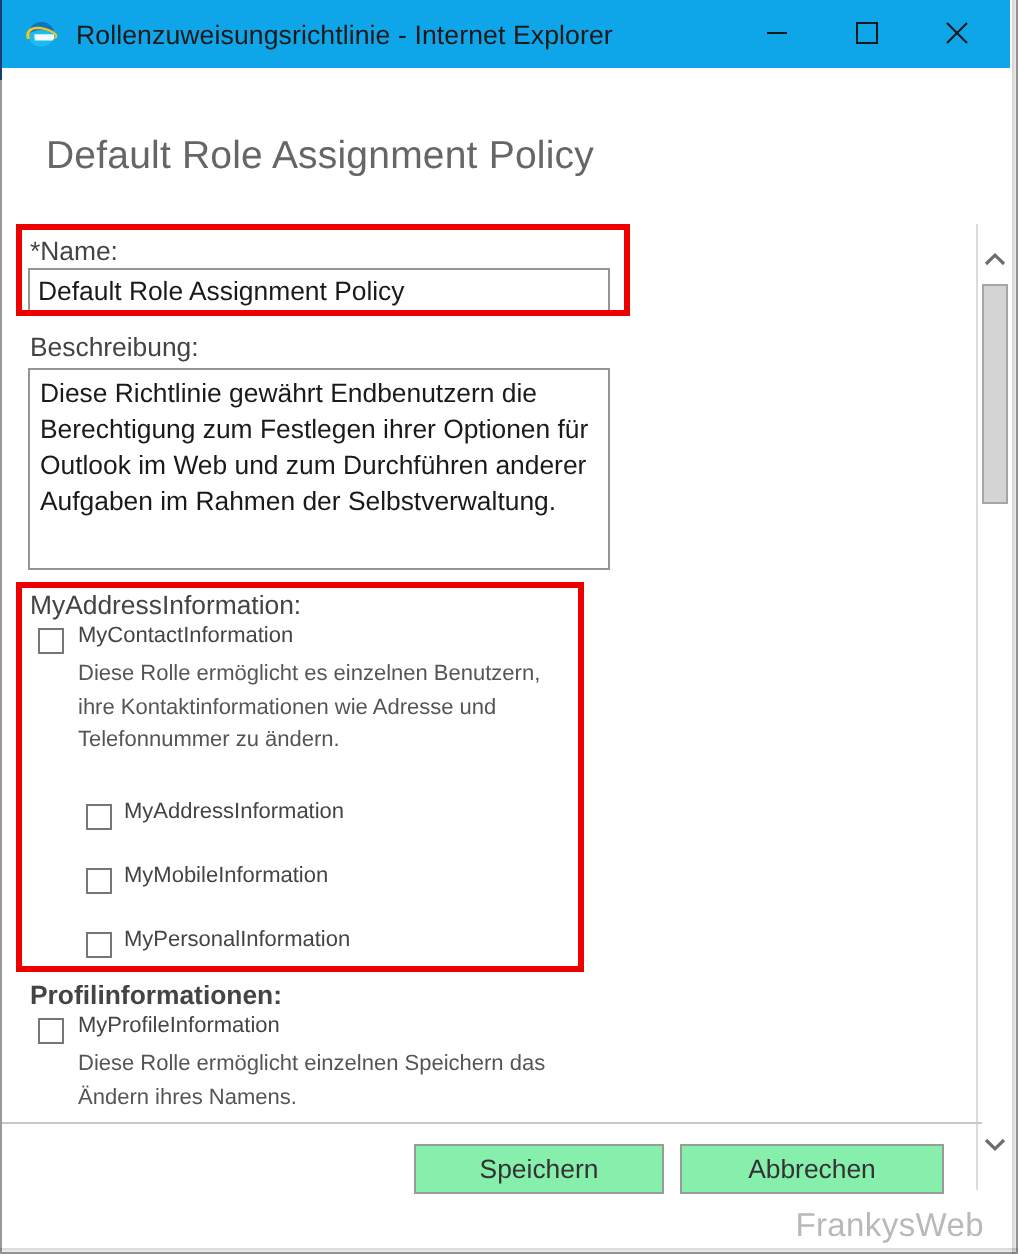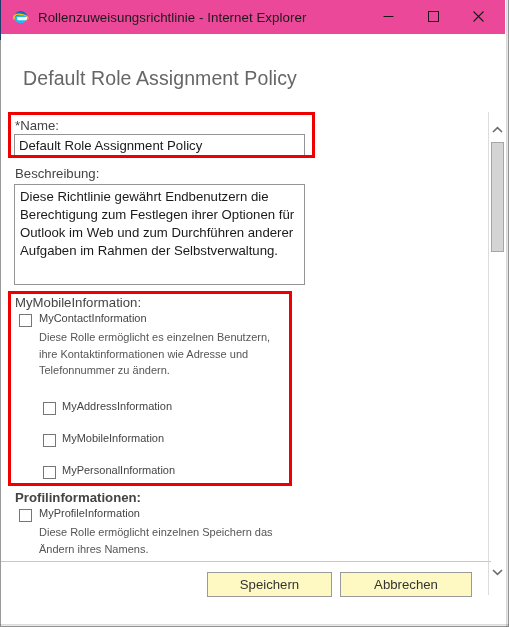--- a/index.html
+++ b/index.html
@@ -44,21 +44,21 @@
   .shadow-bottom {
     position: absolute;
     left: 0; bottom: 0;
     width: 509px; height: 3px;
     background: linear-gradient(to bottom, rgba(0,0,0,0.16), rgba(0,0,0,0.02));
   }
   .titlebar {
     position: absolute;
     left: 1px; top: 0;
     width: 504px; height: 34px;
-    background: #ec4899;
+    background: #0ea5e9;
     display: flex;
     align-items: center;
   }
   .ie-icon {
     margin-left: 11px;
     width: 18px; height: 18px;
     position: relative;
     flex: none;
   }
   .titlebar-text {
@@ -211,21 +211,21 @@
     position: absolute;
     left: 0; top: 527px;
     width: 490px; height: 1px;
     background: #c8c8c8;
   }
   .btn {
     position: absolute;
     height: 25px;
     box-sizing: border-box;
     border: 1px solid #9a9a9a;
-    background: #fef9c3;
+    background: #86efac;
     font-family: "Liberation Sans", sans-serif;
     font-size: 13.2px;
     color: #333333;
     cursor: pointer;
     text-align: center;
     line-height: 23px;
     padding: 0;
   }
   .btn-save   { left: 206px; top: 538px; width: 125px; }
   .btn-cancel { left: 339px; top: 538px; width: 132px; }
@@ -284,21 +284,21 @@
   <div class="content">
 
     <h1 class="page-title">Default Role Assignment Policy</h1>
 
     <div class="field-label lbl-name">*Name:</div>
     <input class="name-input" type="text" value="Default Role Assignment Policy" style="">
 
     <div class="field-label lbl-desc">Beschreibung:</div>
     <textarea class="desc-area" style="">Diese Richtlinie gewährt Endbenutzern die Berechtigung zum Festlegen ihrer Optionen für Outlook im Web und zum Durchführen anderer Aufgaben im Rahmen der Selbstverwaltung.</textarea>
 
-    <div class="field-label lbl-kontakt">MyMobileInformation:</div>
+    <div class="field-label lbl-kontakt">MyAddressInformation:</div>
 
     <div class="cb-box" style="left:18px; top:280px;"></div>
     <div class="cb-label" style="left:38px; top:278px;">MyContactInformation</div>
     <div class="cb-desc" style="left:38px; top:295px; width:248px;">Diese Rolle ermöglicht es einzelnen Benutzern, ihre Kontaktinformationen wie Adresse und Telefonnummer zu ändern.</div>
 
     <div class="cb-box" style="left:42px; top:368px;"></div>
     <div class="cb-label" style="left:61px; top:366px;">MyAddressInformation</div>
 
     <div class="cb-box" style="left:42px; top:400px;"></div>
     <div class="cb-label" style="left:61px; top:398px;">MyMobileInformation</div>
@@ -325,17 +325,18 @@
       <div class="sb-arrow down">
         <svg width="11" height="8" viewBox="0 0 11 8">
           <polyline points="1,2 5.5,6.4 10,2" fill="none" stroke="#6d6d6d" stroke-width="1.6"></polyline>
         </svg>
       </div>
     </div>
 
     <div class="footer-rule"></div>
     <button class="btn btn-save">Speichern</button>
     <button class="btn btn-cancel">Abbrechen</button>
+    <div class="watermark">FrankysWeb</div>
   </div>
 
   <div class="shadow-right"></div>
   <div class="shadow-bottom"></div>
 </div>
 
 </body></html>

